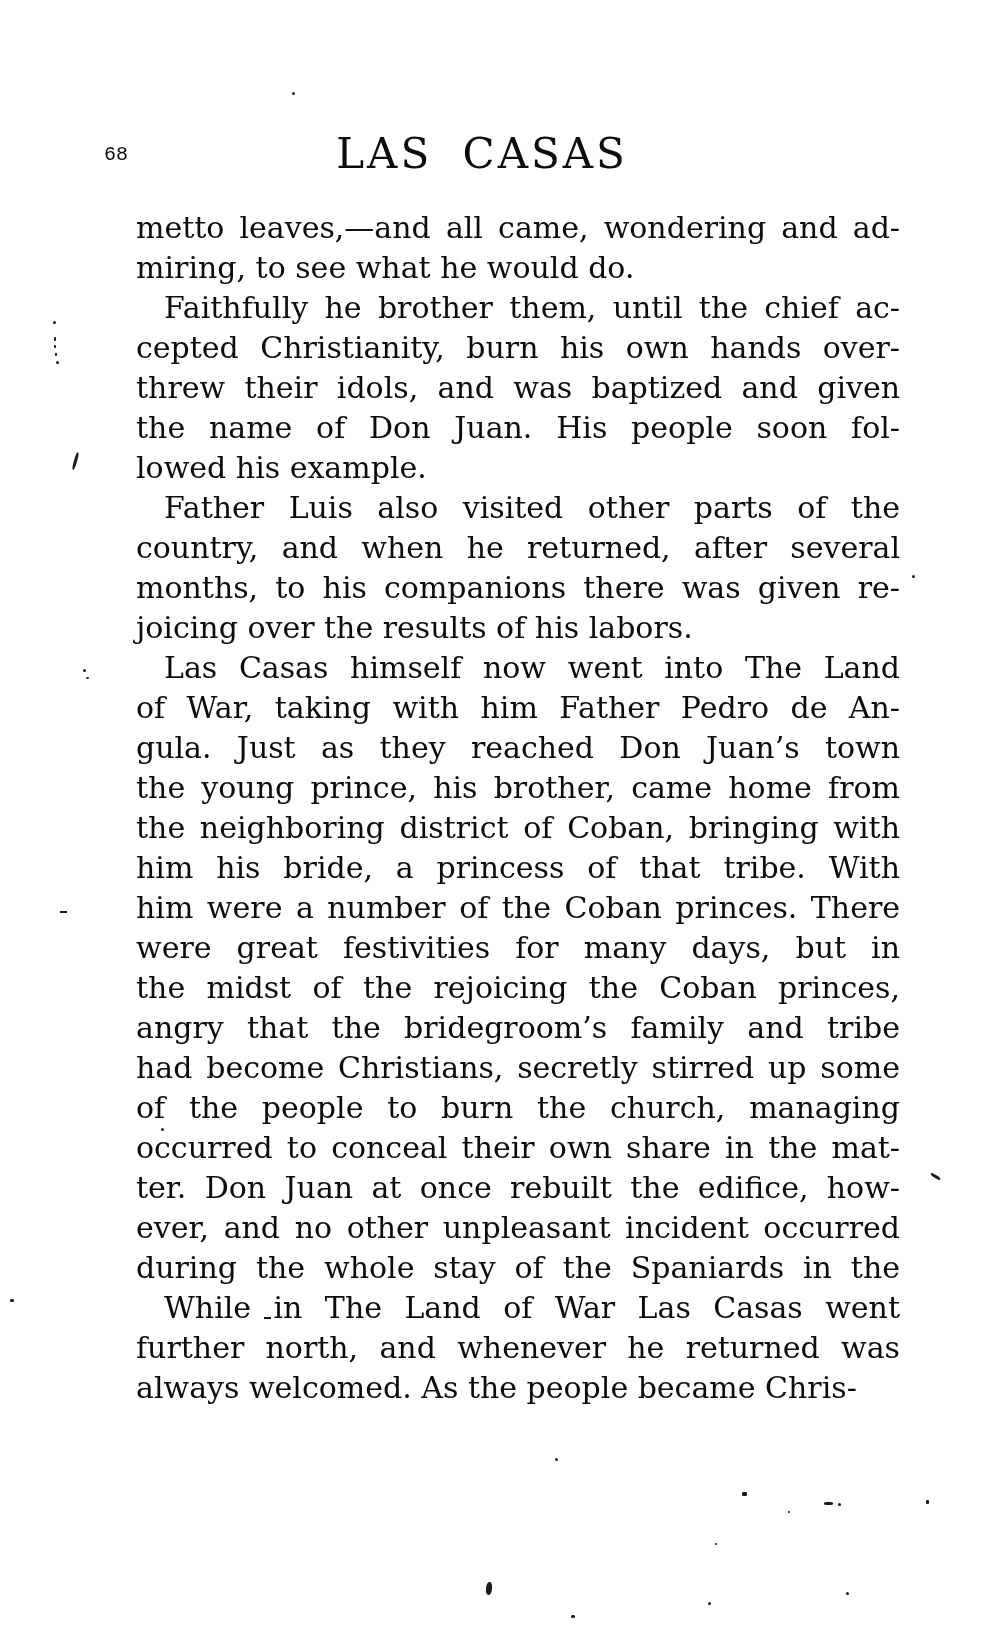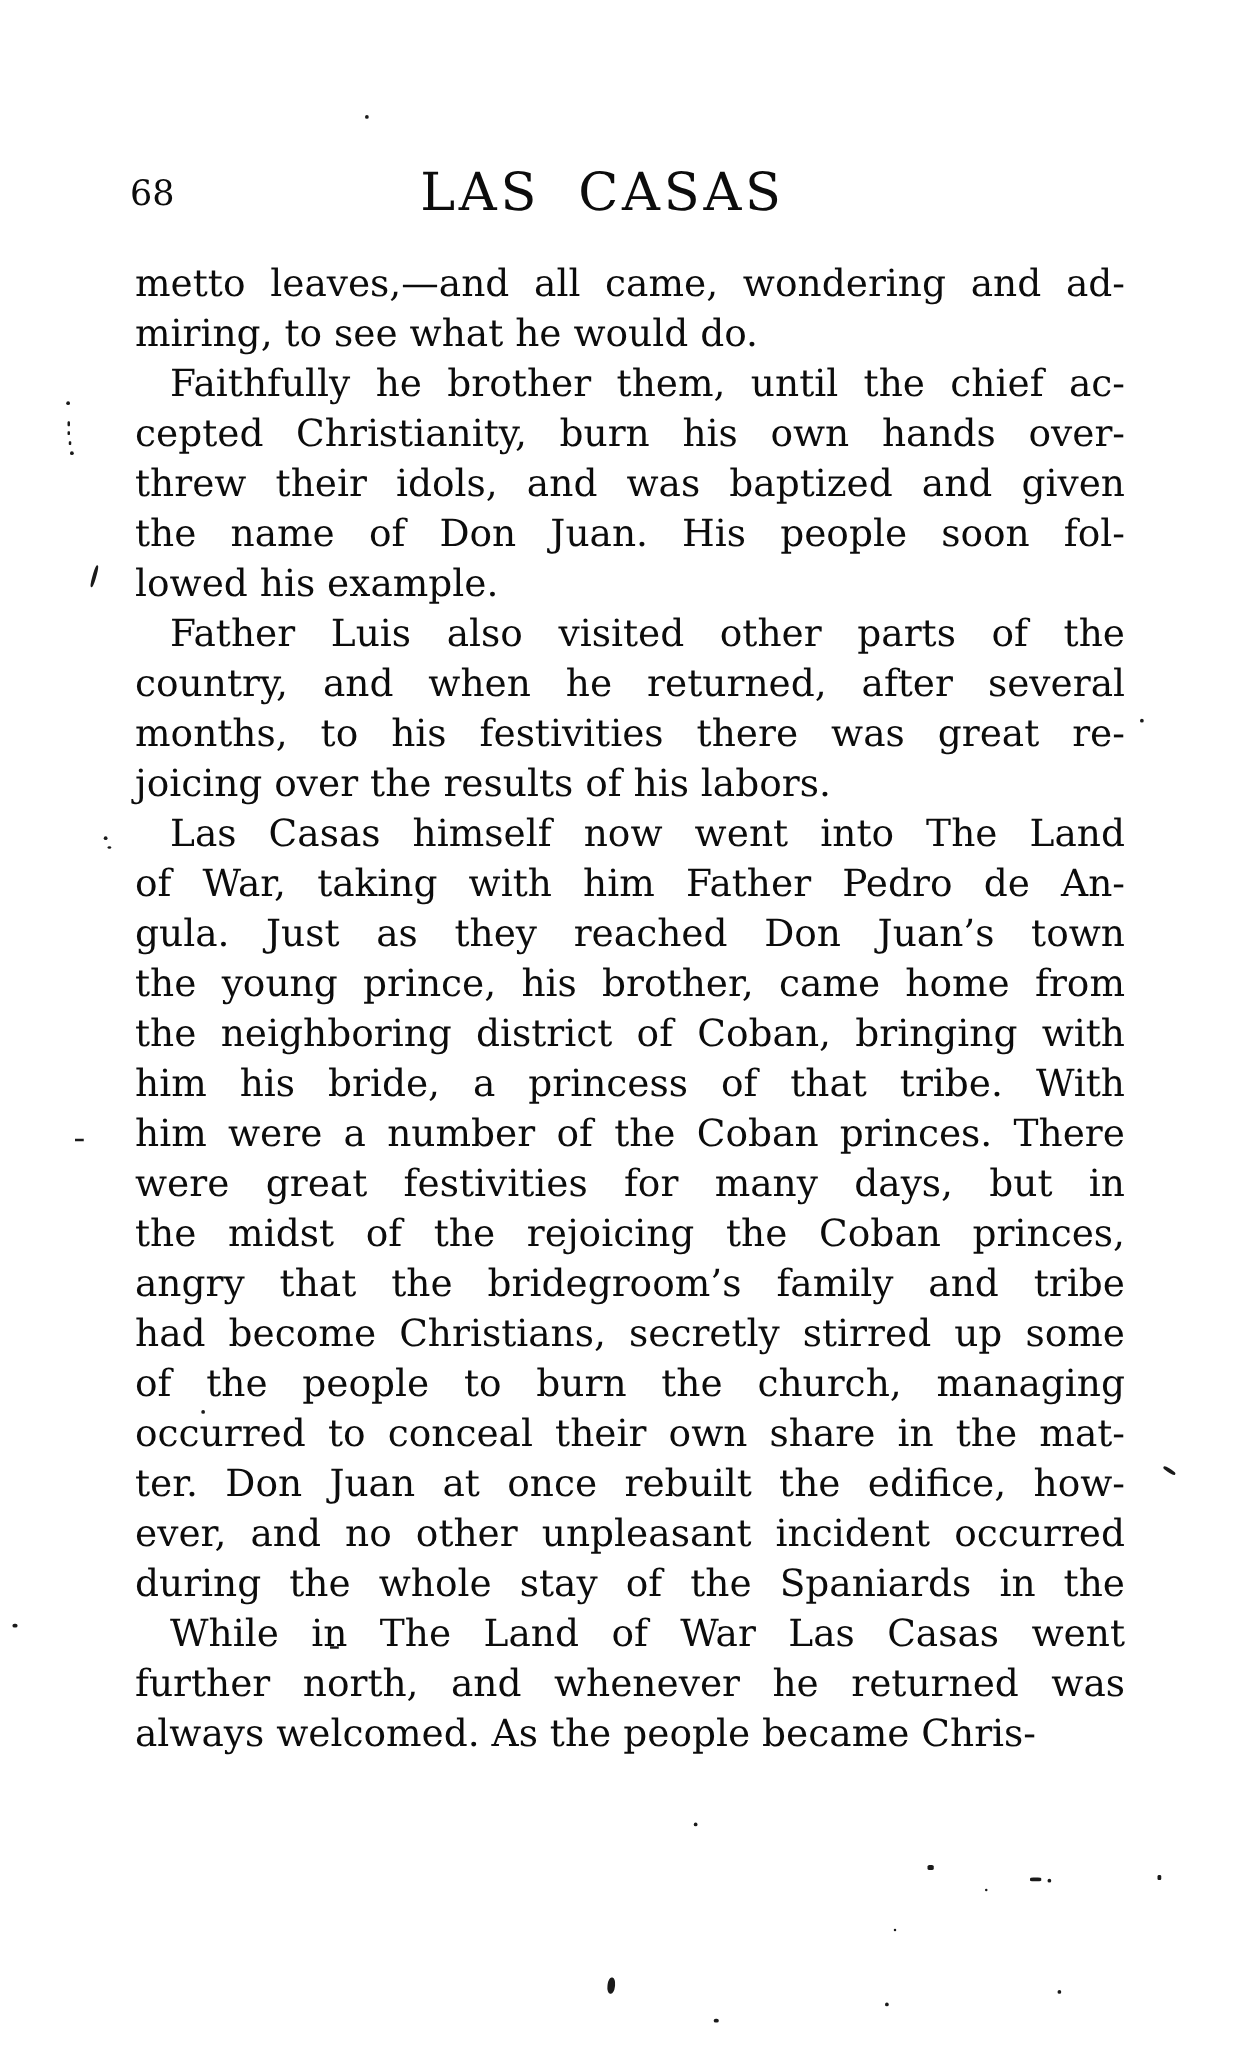--- a/index.html
+++ b/index.html
@@ -12,21 +12,21 @@
     color: #0c0c0c;
   }
   .page { position: absolute; inset: 0; }
   .header {
     position: absolute;
     left: 108px; top: 136px;
     width: 792px; height: 40px;
   }
   .pagenum {
     position: absolute; left: -4px; top: 2px;
-    font-size: 28px; line-height: 34px;
+    font-size: 20px; line-height: 34px; font-family: Liberation Mono, monospace;
   }
   .running-title {
     display: block;
     text-align: center;
     transform: translateX(-22px);
     font-size: 42px; line-height: 36px;
     letter-spacing: 3px;
     word-spacing: 14px;
   }
   .text-block {
@@ -35,20 +35,21 @@
     width: 792px;
   }
   .line {
     font-size: 30px;
     line-height: 40px;
     height: 40px;
     text-align: justify;
     text-align-last: justify;
     white-space: normal;
     overflow: visible;
+    margin-left: 28px;
   }
   .line.last { text-align-last: left; }
   .line.indent { text-indent: 28px; }
   .artifact {
     position: absolute;
     background: #1a1a1a;
   }
 </style>
 </head>
 <body>
@@ -63,21 +64,21 @@
   <div class="text-block" id="text-block">
       <div class="line">metto leaves,—and all came, wondering and ad-</div>
       <div class="line last">miring, to see what he would do.</div>
       <div class="line indent">Faithfully he brother them, until the chief ac-</div>
       <div class="line">cepted Christianity, burn his own hands over-</div>
       <div class="line">threw their idols, and was baptized and given</div>
       <div class="line">the name of Don Juan.  His people soon fol-</div>
       <div class="line last">lowed his example.</div>
       <div class="line indent">Father Luis also visited other parts of the</div>
       <div class="line">country, and when he returned, after several</div>
-      <div class="line">months, to his festivities there was great re-</div>
+      <div class="line">months, to his companions there was given re-</div>
       <div class="line last">joicing over the results of his labors.</div>
       <div class="line indent">Las Casas himself now went into The Land</div>
       <div class="line">of War, taking with him Father Pedro de An-</div>
       <div class="line">gula.  Just as they reached Don Juan’s town</div>
       <div class="line">the young prince, his brother, came home from</div>
       <div class="line">the neighboring district of Coban, bringing with</div>
       <div class="line">him his bride, a princess of that tribe.  With</div>
       <div class="line">him were a number of the Coban princes.  There</div>
       <div class="line">were great festivities for many days, but in</div>
       <div class="line">the midst of the rejoicing the Coban princes,</div>

